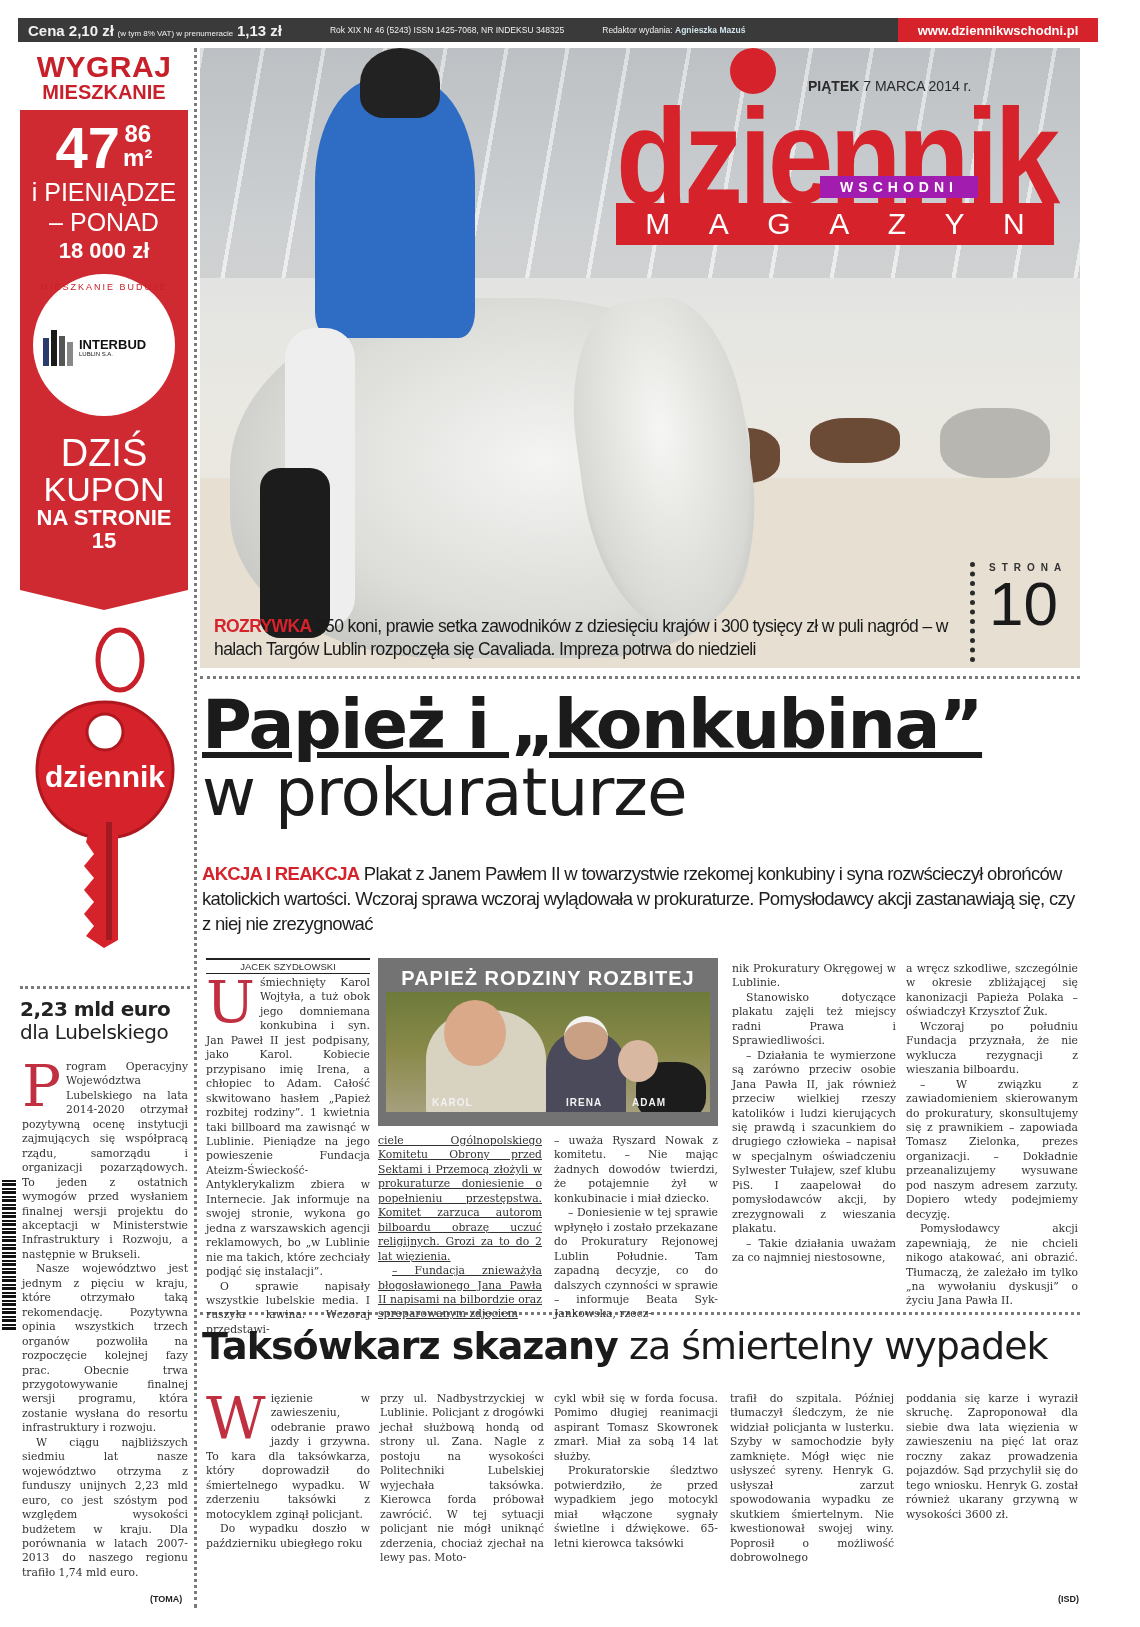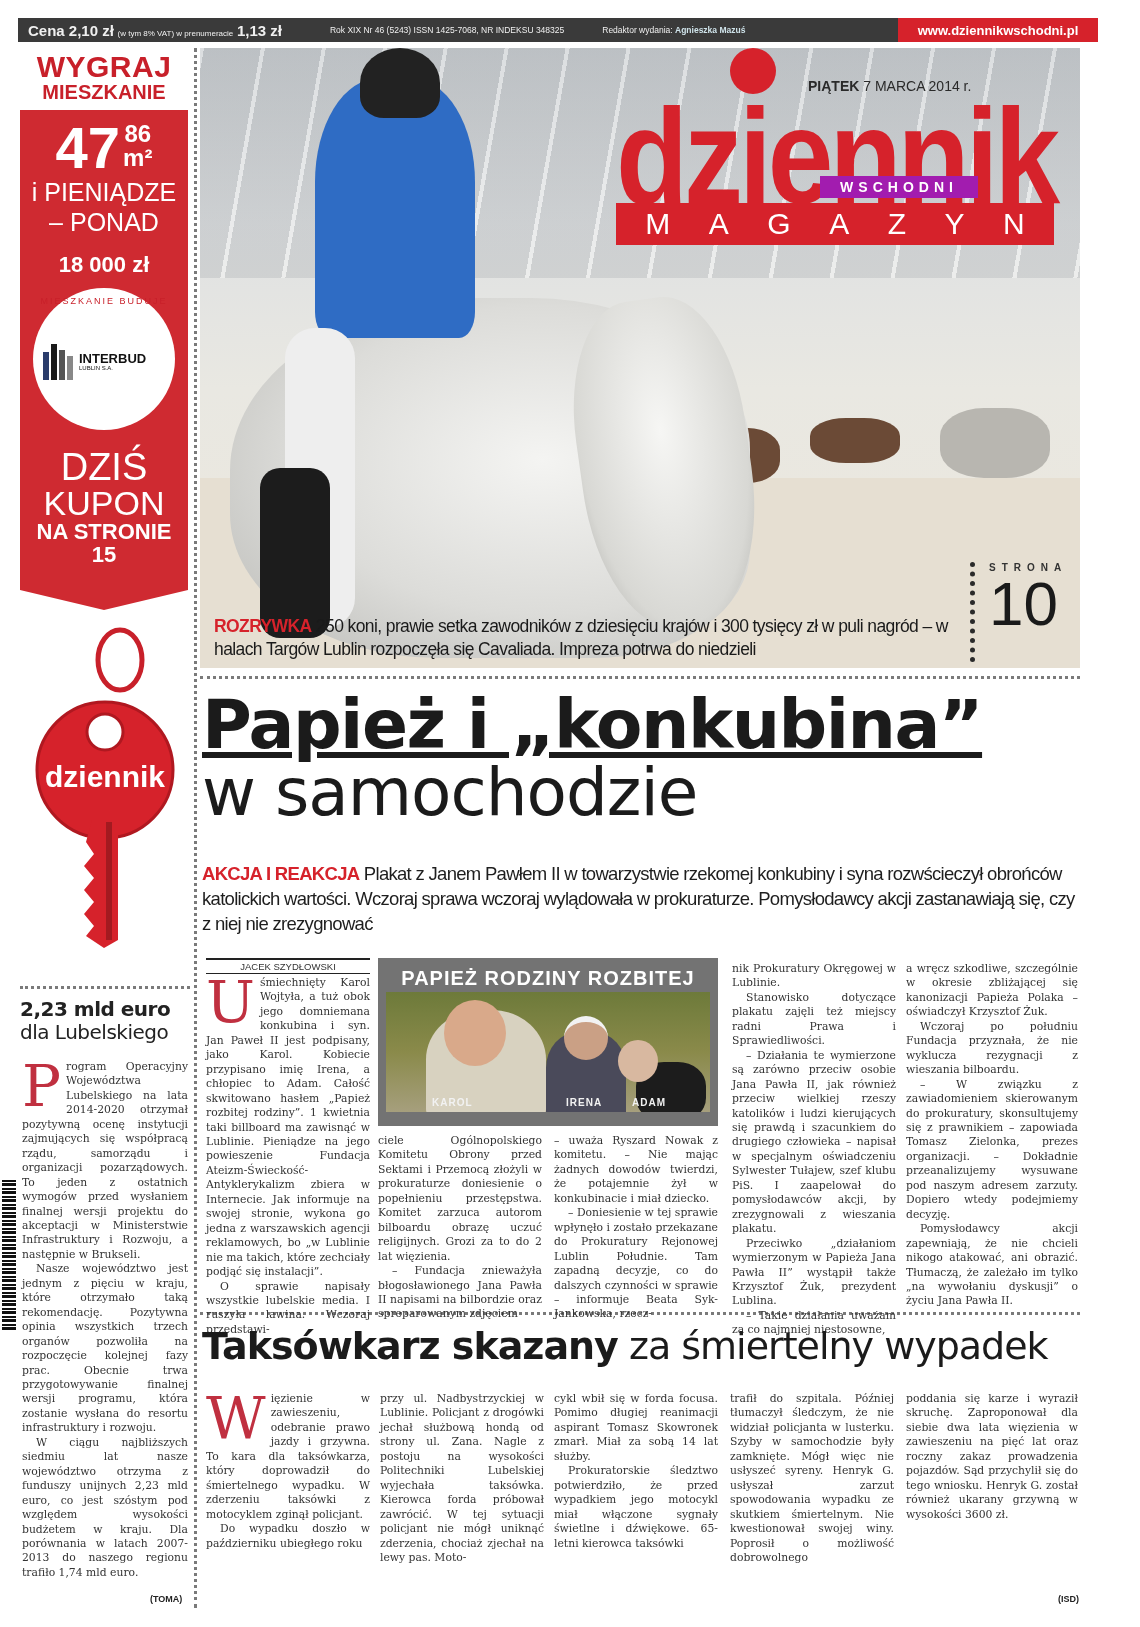--- a/index.html
+++ b/index.html
@@ -17,21 +17,21 @@
 
   
   .promo-head { position: absolute; left: 18px; top: 52px; width: 172px; text-align: center; color: #c8202a; font-family: "Liberation Sans", sans-serif; font-weight: bold; line-height: 1; }
   .promo-head .l1 { font-size: 30px; letter-spacing: 0.5px; }
   .promo-head .l2 { font-size: 20px; }
   .promo { position: absolute; left: 20px; top: 110px; width: 168px; height: 500px; background: #cf2a31; color: #fff; text-align: center; font-family: "Liberation Sans", sans-serif; clip-path: polygon(0 0, 100% 0, 100% 96%, 50% 100%, 0 96%); }
   .promo .area { margin-top: 10px; display: flex; justify-content: center; align-items: flex-start; font-weight: bold; }
   .promo .area .n { font-size: 58px; line-height: 0.95; }
   .promo .area .sup { display: flex; flex-direction: column; font-size: 24px; line-height: 1; margin-left: 3px; margin-top: 2px; }
   .promo .t1 { font-size: 25px; line-height: 1.05; margin-top: 4px; }
-  .promo .t2 { font-size: 22px; font-weight: bold; margin-top: 16px; }
+  .promo .t2 { font-size: 22px; font-weight: bold; margin-top: 2px; }
   .promo .badge { margin: 10px auto 0; width: 142px; height: 142px; border-radius: 50%; background: #fff; position: relative; color: #333; }
   .promo .badge .arc { position: absolute; top: 8px; left: 0; width: 100%; font-size: 9px; letter-spacing: 2px; color: #c8202a; }
   .promo .badge .logo { position: absolute; top: 56px; left: 10px; right: 6px; display: flex; align-items: center; gap: 6px; }
   .promo .badge .bars { display: flex; gap: 2px; align-items: flex-end; }
   .promo .badge .bars i { display: block; width: 6px; background: #2a3c6b; }
   .promo .badge .brand { font-weight: bold; font-size: 13px; color: #111; line-height: 1; text-align: left; }
   .promo .badge .brand small { display: block; font-size: 6px; font-weight: normal; }
   .promo .k1 { font-size: 38px; line-height: 1; margin-top: 18px; }
   .promo .k2 { font-size: 34px; line-height: 1; }
   .promo .k3 { font-size: 22px; font-weight: bold; line-height: 1.05; }
@@ -212,21 +212,21 @@
   <rect x="86" y="212" width="6" height="118" fill="#a31a20"></rect>
 </svg>
 
 <div class="vsep"></div>
 <div class="hsep" style="left:200px; top:676px; width:880px;"></div>
 <div class="hsep" style="left:20px; top:986px; width:170px;"></div>
 <div class="hsep" style="left:200px; top:1312px; width:880px;"></div>
 
 <div class="headline">
   <div class="h1">Papież i „konkubina”</div>
-  <div class="h2">w samochodzie</div>
+  <div class="h2">w prokuraturze</div>
 </div>
 <div class="lead">
   <span class="kicker">AKCJA I REAKCJA</span><span> Plakat z Janem Pawłem II w towarzystwie rzekomej konkubiny i syna rozwścieczył obrońców katolickich wartości. Wczoraj sprawa wczoraj wylądowała w prokuraturze. Pomysłodawcy akcji zastanawiają się, czy z niej nie zrezygnować</span>
 </div>
 
 <div class="byline">JACEK SZYDŁOWSKI</div>
 
 <div class="col" style="left:206px; top:976px; width:164px;">
   <p class="noi"><span class="dropcap">U</span><span>śmiechnięty Karol Wojtyła, a tuż obok jego domniemana konkubina i syn. Jan Paweł II jest podpisany, jako Karol. Kobiecie przypisano imię Irena, a chłopiec to Adam. Całość skwitowano hasłem „Papież rozbitej rodziny”. 1 kwietnia taki billboard ma zawisnąć w Lublinie. Pieniądze na jego powieszenie Fundacja Ateizm-Świeckość-Antyklerykalizm zbiera w Internecie. Jak informuje na swojej stronie, wykona go jedna z warszawskich agencji reklamowych, bo „w Lublinie nie ma takich, które zechciały podjąć się instalacji”.</span></p>
   <p>O sprawie napisały wszystkie lubelskie media. I ruszyła lawina. Wczoraj przedstawi-</p>
@@ -240,33 +240,32 @@
     <div class="p2"></div>
     <div class="p2h"></div>
     <div class="p3"></div>
     <div class="p3h"></div>
     <span class="lbl" style="left:46px;">KAROL</span>
     <span class="lbl" style="left:180px;">IRENA</span>
     <span class="lbl" style="left:246px;">ADAM</span>
   </div>
 </div>
 
-<div class="col" style="left:378px; top:1134px; width:164px;">
+<div class="col" style="left:378px; top:1134px; width:164px;text-decoration:underline;">
   <p class="noi">ciele Ogólnopolskiego Komitetu Obrony przed Sektami i Przemocą złożyli w prokuraturze doniesienie o popełnieniu przestępstwa. Komitet zarzuca autorom bilboardu obrazę uczuć religijnych. Grozi za to do 2 lat więzienia.</p>
   <p>– Fundacja znieważyła błogosławionego Jana Pawła II napisami na bilbordzie oraz spreparowanym zdjęciem</p>
 </div>
 <div class="col" style="left:554px; top:1134px; width:164px;">
   <p class="noi">– uważa Ryszard Nowak z komitetu. – Nie mając żadnych dowodów twierdzi, że potajemnie żył w konkubinacie i miał dziecko.</p>
   <p>– Doniesienie w tej sprawie wpłynęło i zostało przekazane do Prokuratury Rejonowej Lublin Południe. Tam zapadną decyzje, co do dalszych czynności w sprawie – informuje Beata Syk-Jankowska, rzecz-</p>
 </div>
 <div class="col" style="left:732px; top:962px; width:164px;">
   <p class="noi">nik Prokuratury Okręgowej w Lublinie.</p>
   <p>Stanowisko dotyczące plakatu zajęli też miejscy radni Prawa i Sprawiedliwości.</p>
   <p>– Działania te wymierzone są zarówno przeciw osobie Jana Pawła II, jak również przeciw wielkiej rzeszy katolików i ludzi kierujących się prawdą i szacunkiem do drugiego człowieka – napisał w specjalnym oświadczeniu Sylwester Tułajew, szef klubu PiS. I zaapelował do pomysłodawców akcji, by zrezygnowali z wieszania plakatu.</p>
-  <p>Przeciwko „działaniom wymierzonym w Papieża Jana Pawła II” wystąpił także Krzysztof Żuk, prezydent Lublina.</p>
   <p>– Takie działania uważam za co najmniej niestosowne,</p>
 </div>
 <div class="col" style="left:906px; top:962px; width:172px;">
   <p class="noi">a wręcz szkodliwe, szczególnie w okresie zbliżającej się kanonizacji Papieża Polaka – oświadczył Krzysztof Żuk.</p>
   <p>Wczoraj po południu Fundacja przyznała, że nie wyklucza rezygnacji z wieszania bilboardu.</p>
   <p>– W związku z zawiadomieniem skierowanym do prokuratury, skonsultujemy się z prawnikiem – zapowiada Tomasz Zielonka, prezes organizacji. – Dokładnie przeanalizujemy wysuwane pod naszym adresem zarzuty. Dopiero wtedy podejmiemy decyzję.</p>
   <p>Pomysłodawcy akcji zapewniają, że nie chcieli nikogo atakować, ani obrazić. Tłumaczą, że zależało im tylko „na wywołaniu dyskusji” o życiu Jana Pawła II.</p>
 </div>
 
 <div class="side-title">

